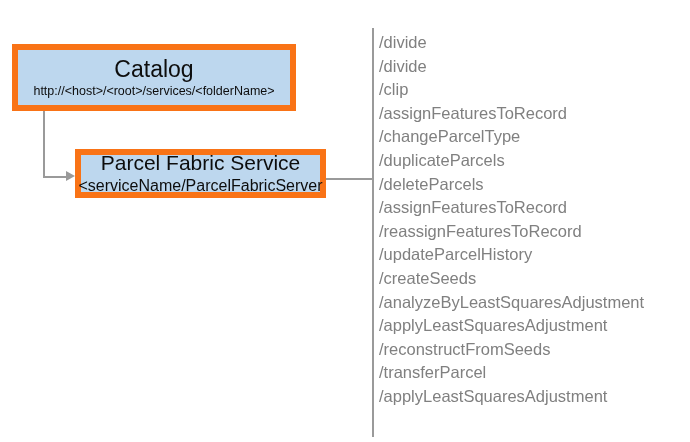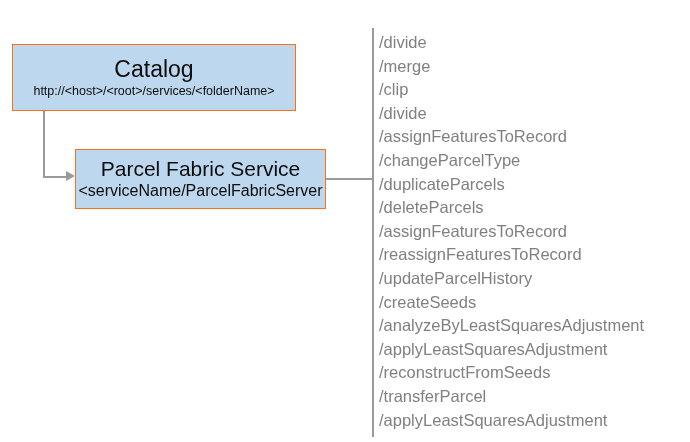--- a/index.html
+++ b/index.html
@@ -14,21 +14,21 @@
     background: #ffffff;
     overflow: hidden;
     font-family: "Liberation Sans", sans-serif;
   }
 
   
   .node {
     position: absolute;
     box-sizing: border-box;
     background: #bdd7ee;
-    border: 1px solid #f97316;
+    border: 6px solid #f97316;
     display: flex;
     flex-direction: column;
     align-items: center;
     justify-content: center;
     text-align: center;
   }
   .node-title {
     color: #0d0d0d;
     line-height: 1.05;
     white-space: nowrap;
@@ -49,21 +49,21 @@
     margin-bottom: 3px;
   }
   #catalog-node .node-sub {
     font-size: 12.5px;
   }
 
   #service-node {
     left: 75px;
     top: 149px;
     width: 251px;
-    height: 60px;
+    height: 49px;
   }
   #service-node .node-title {
     font-size: 21px;
     margin-bottom: 2px;
   }
   #service-node .node-sub {
     font-size: 16px;
   }
 
   
@@ -147,23 +147,22 @@
     <div class="node-title">Parcel Fabric Service</div>
     <div class="node-sub">&lt;serviceName/ParcelFabricServer</div>
   </div>
 
   <div class="connector" id="conn-stub"></div>
 
   <div id="ops-divider"></div>
 
   <ul id="ops-list">
     <li>/divide</li>
-    <li>/merge</li>
+    <li>/divide</li>
     <li>/clip</li>
-    <li>/divide</li>
     <li>/assignFeaturesToRecord</li>
     <li>/changeParcelType</li>
     <li>/duplicateParcels</li>
     <li>/deleteParcels</li>
     <li>/assignFeaturesToRecord</li>
     <li>/reassignFeaturesToRecord</li>
     <li>/updateParcelHistory</li>
     <li>/createSeeds</li>
     <li>/analyzeByLeastSquaresAdjustment</li>
     <li>/applyLeastSquaresAdjustment</li>

